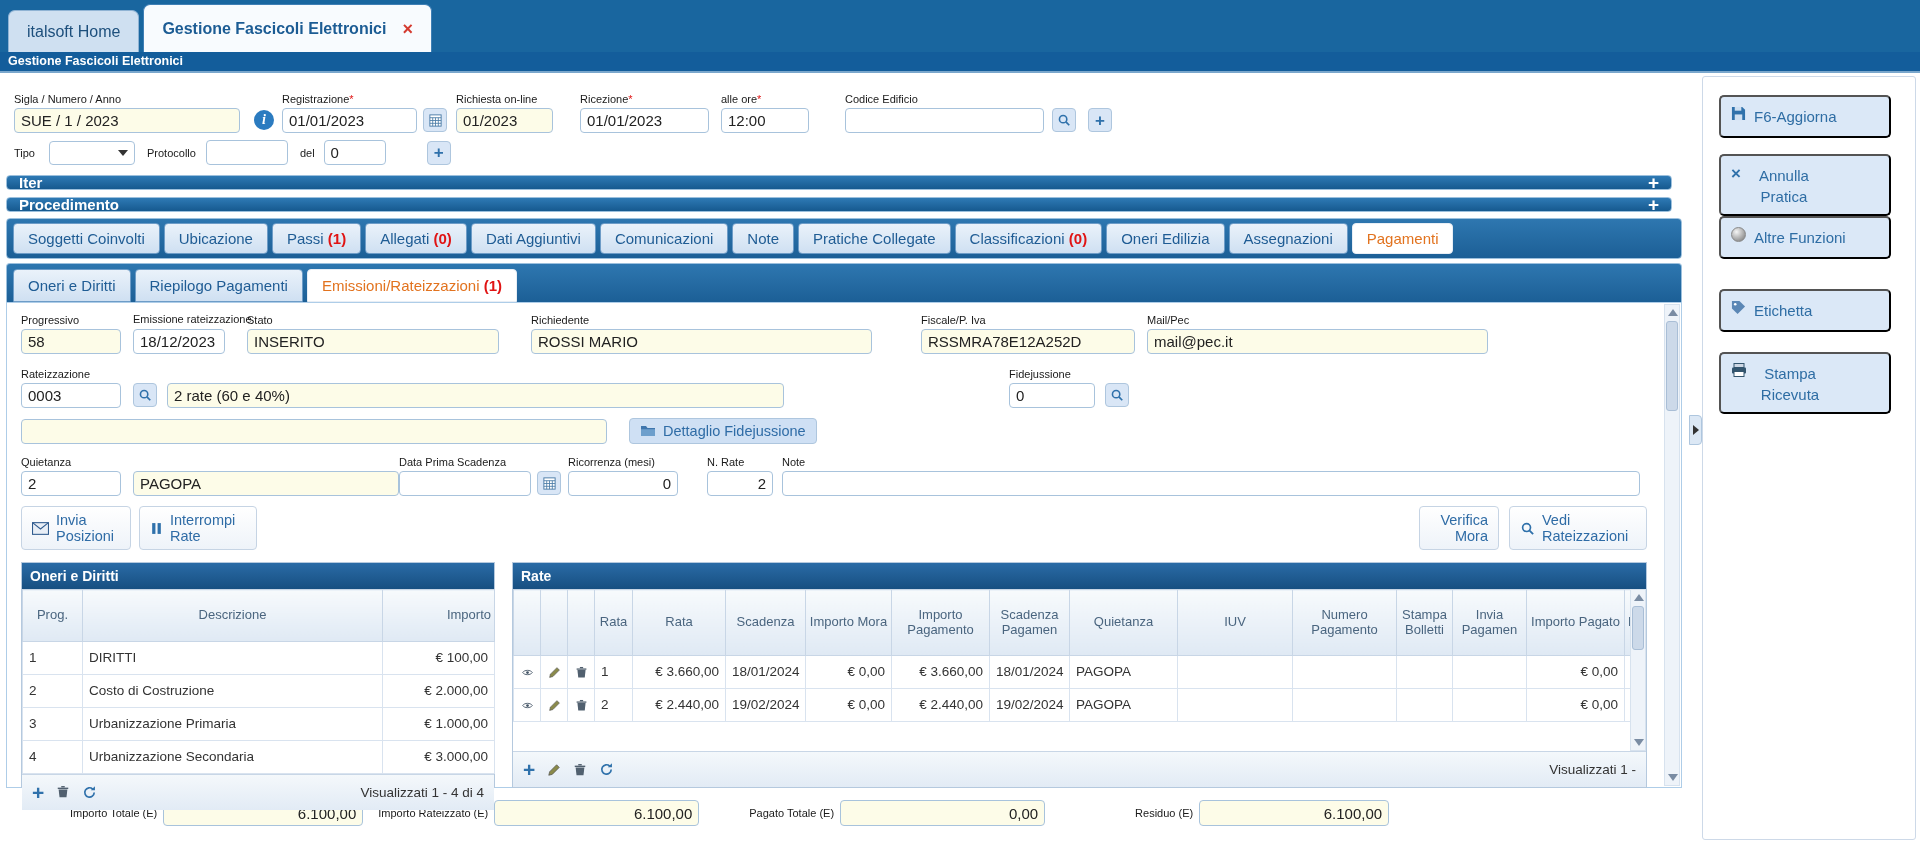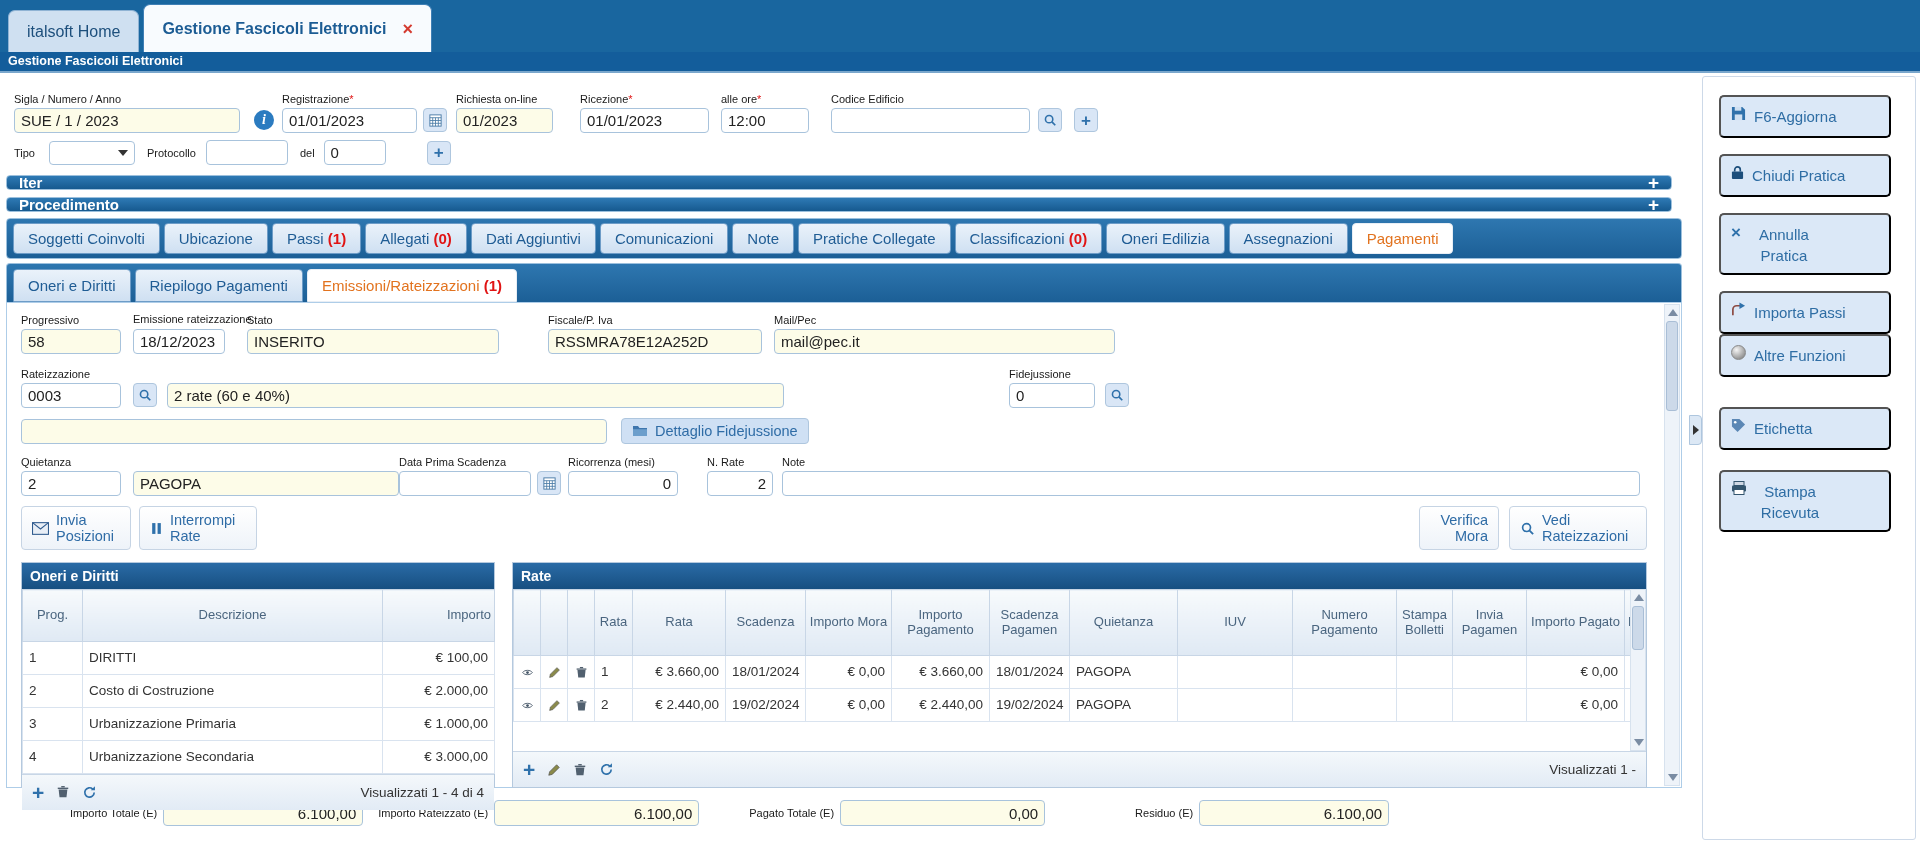--- a/index.html
+++ b/index.html
@@ -152,21 +152,21 @@
         <div class="inp yellow">01/2023</div>
       </div>
       <div class="fg" style="width:129px; margin-left:27px;">
         <span class="lbl"><span>Ricezione</span><span class="req">*</span></span>
         <div class="inp">01/01/2023</div>
       </div>
       <div class="fg" style="width:88px; margin-left:12px;">
         <span class="lbl"><span>alle ore</span><span class="req">*</span></span>
         <div class="inp">12:00</div>
       </div>
-      <div class="fg" style="width:199px; margin-left:22px;">
+      <div class="fg" style="width:199px; margin-left:36px;">
         <span class="lbl">Codice Edificio</span>
         <div class="inp"></div>
       </div>
       <div class="mini-btn" style="margin:0 0 1px 8px;">
         <svg class="ico" width="14" height="14" viewBox="0 0 16 16">
               <circle cx="7" cy="7" r="4.2" fill="none" stroke="#2f71ab" stroke-width="1.8"></circle>
               <line x1="10.2" y1="10.2" x2="14" y2="14" stroke="#2f71ab" stroke-width="2"></line>
             </svg>
       </div>
       <div class="mini-btn" style="margin:0 0 1px 12px;">
@@ -227,20 +227,24 @@
         <div class="inp yellow">58</div>
       </div>
       <div class="fg" style="width:92px; margin-left:12px;">
         <span class="lbl two-line-lbl" style="width:120px;">Emissione rateizzazione</span>
         <div class="inp">18/12/2023</div>
       </div>
       <div class="fg" style="width:252px; margin-left:22px;">
         <span class="lbl">Stato</span>
         <div class="inp yellow">INSERITO</div>
       </div>
+      <div class="fg" style="width:341px; margin-left:32px;">
+        <span class="lbl">Richiedente</span>
+        <div class="inp yellow">ROSSI MARIO</div>
+      </div>
       <div class="fg" style="width:214px; margin-left:49px;">
         <span class="lbl">Fiscale/P. Iva</span>
         <div class="inp yellow">RSSMRA78E12A252D</div>
       </div>
       <div class="fg" style="width:341px; margin-left:12px;">
         <span class="lbl">Mail/Pec</span>
         <div class="inp yellow">mail@pec.it</div>
       </div>
     </div>
 
@@ -263,21 +267,21 @@
       <div class="mini-btn" style="margin:0 0 1px 10px;">
         <svg class="ico" width="14" height="14" viewBox="0 0 16 16">
               <circle cx="7" cy="7" r="4.2" fill="none" stroke="#2f71ab" stroke-width="1.8"></circle>
               <line x1="10.2" y1="10.2" x2="14" y2="14" stroke="#2f71ab" stroke-width="2"></line>
             </svg>
       </div>
     </div>
 
     <div class="prow" style="margin-top:10px;">
       <div class="inp yellow" style="width:586px;"></div>
-      <button class="btn" style="margin-left:14px; background:#cfe0f4; border-color:#aec6de;">
+      <button class="btn" style="margin-left:22px; background:#cfe0f4; border-color:#aec6de;">
         <svg class="ico" width="16" height="13" viewBox="0 0 16 13">
               <path d="M1 2h5l1.5 2H15v8H1z" fill="#3f76ad"></path>
               <path d="M1 5.2h14v6.8H1z" fill="#6d9fcc"></path>
             </svg>
         <span class="txt">Dettaglio Fidejussione</span>
       </button>
     </div>
 
     <div class="prow" style="margin-top:12px;">
       <div class="fg" style="width:100px;">
@@ -537,37 +541,23 @@
 
 <div class="sidebar">
   <button class="side-btn" style="margin-top:18px;">
     <svg class="ico" width="15" height="15" viewBox="0 0 16 16">
           <path d="M1 1h11l3 3v11H1z" fill="#2f71ab"></path>
           <rect x="4" y="9" width="8" height="6" fill="#cfe0f1"></rect>
           <rect x="4" y="1" width="7" height="4" fill="#cfe0f1"></rect>
         </svg>
     <span class="txt">F6-Aggiorna</span>
   </button>
-  <button class="side-btn" style="margin-top:16px;">
-    <svg class="ico" width="13" height="15" viewBox="0 0 14 16">
-          <rect x="1" y="7" width="12" height="8" rx="1" fill="#1d4f7c"></rect>
-          <path d="M4 7V5a3 3 0 0 1 6 0v2" fill="none" stroke="#1d4f7c" stroke-width="1.8"></path>
-        </svg>
-    <span class="txt">Chiudi Pratica</span>
-  </button>
   <button class="side-btn" style="margin-top:16px; height:62px;">
     <span class="x-glyph">×</span>
     <span class="txt" style="width:70px;">Annulla Pratica</span>
-  </button>
-  <button class="side-btn" style="margin-top:16px;">
-    <svg class="ico" width="15" height="15" viewBox="0 0 16 16">
-          <path d="M2 14V8a4 4 0 0 1 4-4h5" fill="none" stroke="#8c4a42" stroke-width="1.8"></path>
-          <path d="M9 0.5l6 3.5-6 3.5z" fill="#2f71ab"></path>
-        </svg>
-    <span class="txt">Importa Passi</span>
   </button>
   <button class="side-btn" style="">
     <span class="sphere"></span>
     <span class="txt">Altre Funzioni</span>
   </button>
   <button class="side-btn" style="margin-top:30px;">
     <svg class="ico" width="15" height="15" viewBox="0 0 16 16">
           <path d="M1 9V1h8l6 6-8 8z" fill="#5b87b5"></path>
           <circle cx="4.5" cy="4.5" r="1.4" fill="#fff"></circle>
         </svg>

